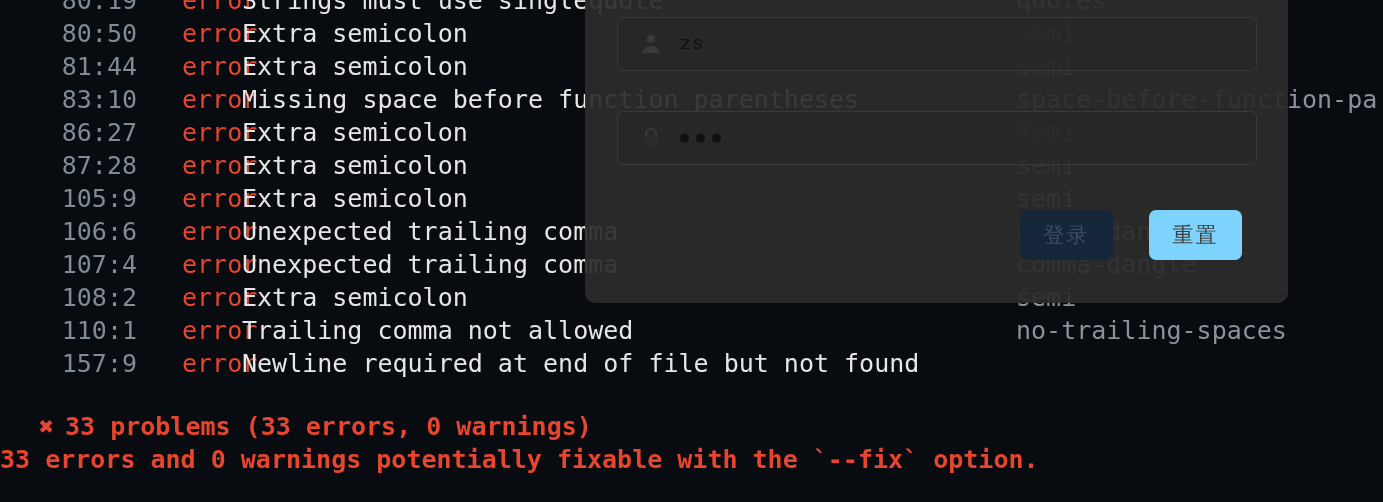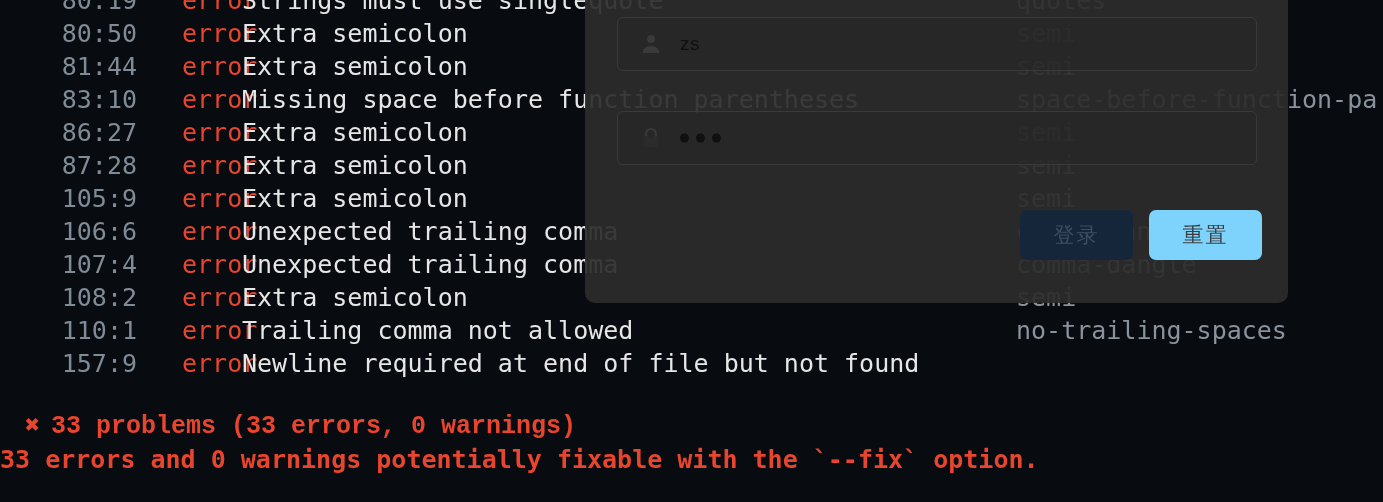--- a/index.html
+++ b/index.html
@@ -71,21 +71,21 @@
     top: 410px;
     width: 1383px;
   }
   .sum-line {
     font-size: 25px;
     line-height: 33px;
     color: #e8452e;
     white-space: pre;
     font-weight: bold;
   }
-  .sum-line.first { padding-left: 25px; font-family: Liberation Mono, monospace; }
+  .sum-line.first { padding-left: 39px; }
   .sum-line.second { }
   .x-mark {
     display: inline-block;
     width: 26px;
     color: #e8452e;
     font-weight: bold;
   }
 
   
   #login-overlay {
@@ -123,21 +123,21 @@
     align-items: center;
     justify-content: center;
   }
   .field-icon svg { display: block; }
 
   .field-value {
     position: absolute;
     left: 62px;
     top: 50%;
     transform: translateY(-50%);
-    font-family: Liberation Sans, sans-serif;
+    font-family: Liberation Mono, monospace;
     font-size: 19px;
     color: #101010;
     letter-spacing: 0.5px;
   }
 
   .dots {
     position: absolute;
     left: 62px;
     top: 50%;
     transform: translateY(-50%);
@@ -148,21 +148,21 @@
     display: block;
     width: 9px;
     height: 9px;
     border-radius: 50%;
     background: #101010;
   }
 
   .btn {
     position: absolute;
     top: 230px;
-    width: 113px;
+    width: 93px;
     height: 50px;
     border-radius: 7px;
     border: none;
     font-family: "Liberation Sans", sans-serif;
     font-size: 21px;
     letter-spacing: 2px;
     color: #4a4a4a;
     display: flex;
     align-items: center;
     justify-content: center;

